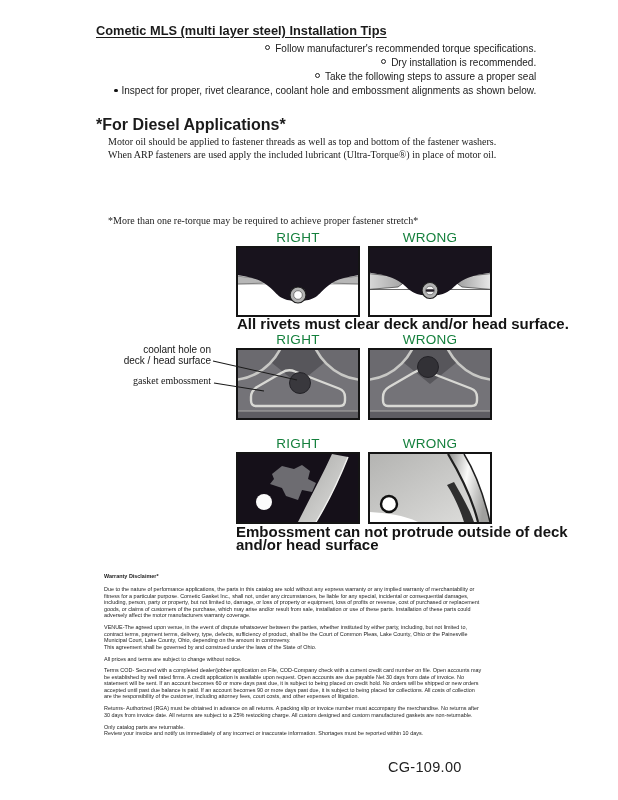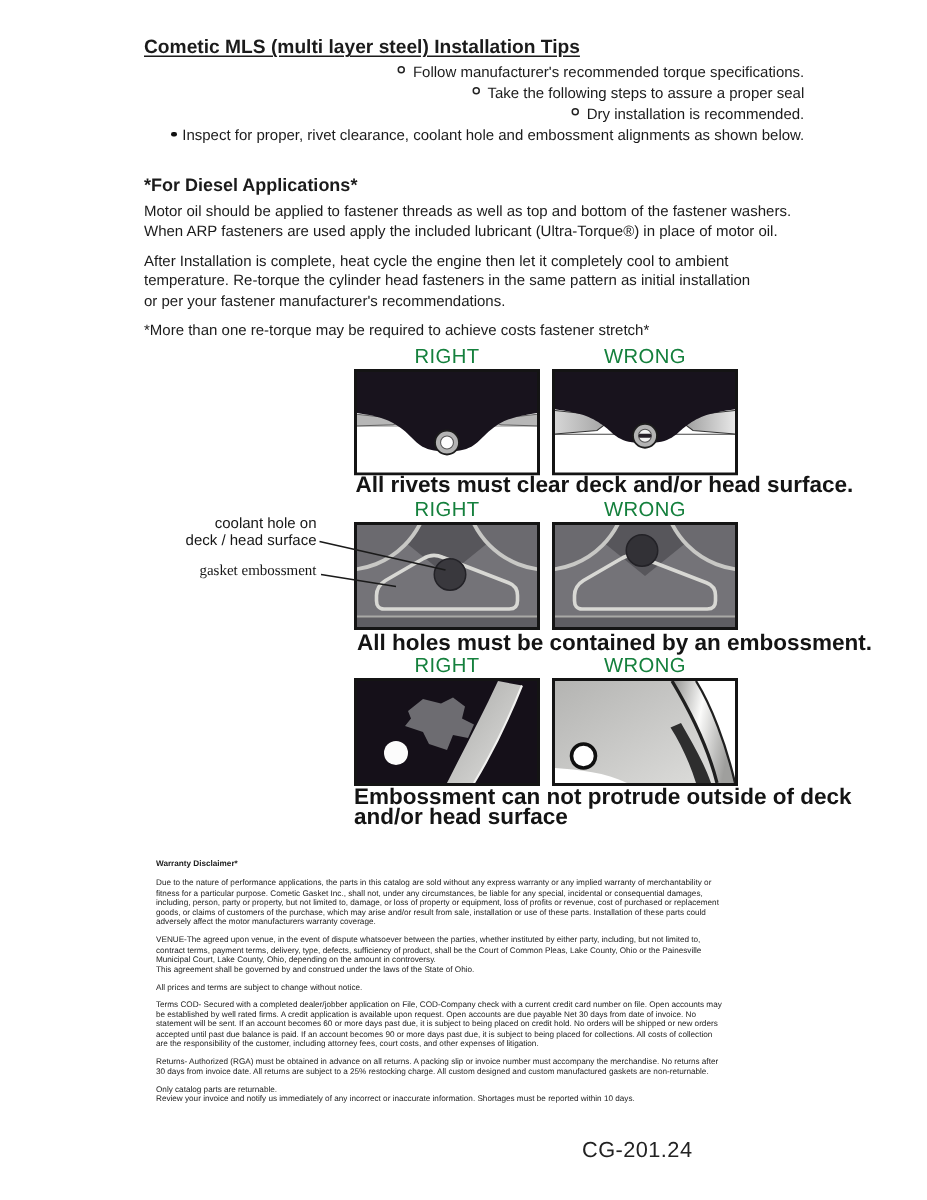--- a/index.html
+++ b/index.html
@@ -10,22 +10,22 @@
   .doc-title{left:96px;top:23px;font-size:12.8px;font-weight:bold;
              text-decoration:underline;text-underline-offset:2px;white-space:nowrap;}
   
   .bullets{left:87px;top:42px;font-size:10px;line-height:14px;white-space:nowrap;}
   .b,.sb{display:block;text-align:right;}
   .b::before{content:"";display:inline-block;width:3px;height:3px;border:1px solid #222;
              border-radius:50%;margin-right:5px;vertical-align:2px;}
   .sb{padding-left:27px;}
   .sb::before{content:"";display:inline-block;width:3.5px;height:3.5px;background:#111;
               border-radius:50%;margin-right:4px;vertical-align:2px;}
-  .sect-head{left:96px;top:116px;font-size:12px;font-weight:bold;}
-  .para{left:96px;font-size:10px;line-height:13.4px;white-space:pre-line;width:460px;}
+  .sect-head{left:96px;top:116px;font-size:16px;font-weight:bold;}
+  .para{left:108px;font-size:10px;line-height:13.4px;white-space:pre-line;width:460px;font-family:Liberation Serif, serif;}
   .p1{top:135px;} .p2{top:168px;} .pnote{top:214px;}
   
   .dg-head{width:124px;text-align:center;font-size:13.5px;letter-spacing:.3px;color:#15803d;}
   .hL{left:236px;} .hR{left:368px;}
   .r1h{top:230px;} .r2h{top:332px;} .r3h{top:436px;}
   .panel{display:block;}
   .caption{font-size:15px;font-weight:bold;white-space:pre-line;line-height:12.6px;color:#141414;}
   .cap1{left:237px;top:318px;} .cap2{left:238px;top:423px;} .cap3{left:236px;top:526px;}
   .dg-label{font-size:10px;line-height:10.8px;text-align:right;width:116px;left:95px;
             white-space:pre-line;color:#161616;}
@@ -39,32 +39,29 @@
 </style>
 </head>
 <body>
 
 <div id="page">
 
   <div class="abs doc-title">Cometic MLS (multi layer steel) Installation Tips</div>
 
   <div class="abs bullets">
     <span class="b">Follow manufacturer's recommended torque specifications.</span>
+    <span class="b">Dry installation is recommended.</span>
     <span class="b">Take the following steps to assure a proper seal</span>
-    <span class="b">Dry installation is recommended.</span>
     <span class="sb">Inspect for proper, rivet clearance, coolant hole and embossment alignments as shown below.</span>
   </div>
 
   <div class="abs sect-head">*For Diesel Applications*</div>
   <div class="abs para p1">Motor oil should be applied to fastener threads as well as top and bottom of the fastener washers.
 When ARP fasteners are used apply the included lubricant (Ultra-Torque®) in place of motor oil.</div>
-  <div class="abs para p2">After Installation is complete, heat cycle the engine then let it completely cool to ambient
-temperature. Re-torque the cylinder head fasteners in the same pattern as initial installation
-or per your fastener manufacturer's recommendations.</div>
-  <div class="abs para pnote">*More than one re-torque may be required to achieve costs fastener stretch*</div>
+  <div class="abs para pnote">*More than one re-torque may be required to achieve proper fastener stretch*</div>
 
   <div class="abs dg-head hL r1h">RIGHT</div>
   <div class="abs dg-head hR r1h">WRONG</div>
 
   <svg class="abs panel" style="left:236px;top:246px;" width="124" height="71" viewBox="0 0 124 71">
     <defs>
         <clipPath id="cp1r">
           <rect x="2" y="2" width="120" height="67"></rect>
         </clipPath>
       </defs>
@@ -152,21 +149,20 @@
       <circle cx="60" cy="19" r="10.5" fill="#323136" stroke="#232227" stroke-width="1"></circle>
     </g>
     <rect x="1" y="1" width="122" height="70" fill="none" stroke="#141414" stroke-width="2"></rect>
   </svg>
 
   <svg class="abs leader" width="400" height="100" viewBox="0 0 400 100">
     <line x1="108" y1="31" x2="192" y2="50" stroke="#1a1a1a" stroke-width="1.1"></line>
     <line x1="109" y1="53" x2="159" y2="61" stroke="#1a1a1a" stroke-width="1.1"></line>
   </svg>
 
-  <div class="abs caption cap2">All holes must be contained by an embossment.</div>
 
   <div class="abs dg-head hL r3h">RIGHT</div>
   <div class="abs dg-head hR r3h">WRONG</div>
 
   <svg class="abs panel" style="left:236px;top:452px;" width="124" height="72" viewBox="0 0 124 72">
     <defs>
       <clipPath id="cp3r">
           <rect x="2" y="2" width="120" height="68"></rect>
         </clipPath>
       <linearGradient id="g3r" x1="0" y1="0" x2="1" y2="1">
@@ -230,15 +226,15 @@
 be established by well rated firms.  A credit application is available upon request.  Open accounts are due payable Net 30 days from date of invoice.  No
 statement will be sent.  If an account becomes 60 or more days past due, it is subject to being placed on credit hold.  No orders will be shipped or new orders
 accepted until past due balance is paid.  If an account becomes 90 or more days past due, it is subject to being placed for collections.  All costs of collection
 are the responsibility of the customer, including attorney fees, court costs, and other expenses of litigation.</p>
     <p>Returns- Authorized (RGA) must be obtained in advance on all returns.  A packing slip or invoice number must accompany the merchandise.  No returns after
 30 days from invoice date.  All returns are subject to a 25% restocking charge.  All custom designed and custom manufactured gaskets are non-returnable.</p>
     <p>Only catalog parts are returnable.
 Review your invoice and notify us immediately of any incorrect or inaccurate information.  Shortages must be reported within 10 days.</p>
   </div>
 
-  <div class="abs page-num">CG-201.24</div>
+  <div class="abs page-num">CG-109.00</div>
 
 </div>
 
 </body></html>

